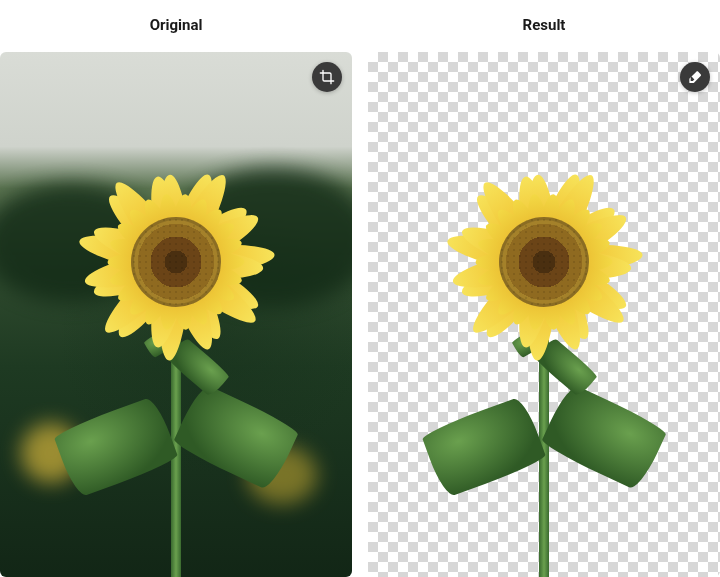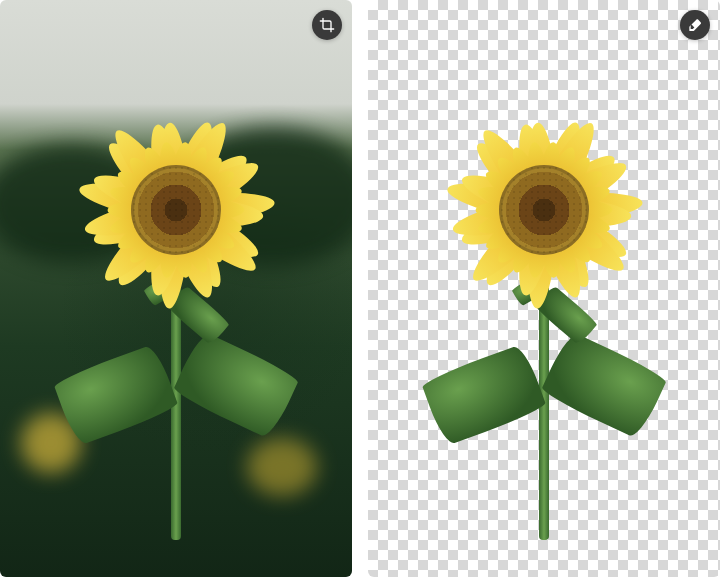--- a/index.html
+++ b/index.html
@@ -154,20 +154,21 @@
     background-size: 6px 6px;
     opacity:.4;
   }
 </style>
 </head>
 <body>
 
 <div class="container">
 
   <div class="panel panel-left">
+    <div class="panel-header">Original</div>
     <div class="image-box">
       <div class="action-btn">
         <svg viewBox="0 0 24 24" fill="none" stroke="#ffffff" stroke-width="2" stroke-linecap="round">
           <path d="M6 2v14a2 2 0 0 0 2 2h14"></path>
           <path d="M18 22V8a2 2 0 0 0-2-2H2"></path>
         </svg>
       </div>
       <div class="original-scene">
         <div class="blob g1"></div>
         <div class="blob g2"></div>
@@ -225,20 +226,21 @@
               <div class="petal" style="height: 72px; width: 24px; transform: translate(-50%, -95%) rotate(318.909deg); z-index: 2; background: linear-gradient(rgb(243, 217, 69) 0%, rgb(227, 165, 30) 80%);"></div>
               <div class="petal" style="height: 72px; width: 24px; transform: translate(-50%, -95%) rotate(335.273deg); z-index: 2; background: linear-gradient(rgb(243, 217, 69) 0%, rgb(227, 165, 30) 80%);"></div>
               <div class="petal" style="height: 72px; width: 24px; transform: translate(-50%, -95%) rotate(351.636deg); z-index: 2; background: linear-gradient(rgb(243, 217, 69) 0%, rgb(227, 165, 30) 80%);"></div>
             </div>
         </div>
       </div>
     </div>
   </div>
 
   <div class="panel panel-right">
+    <div class="panel-header">Result</div>
     <div class="image-box">
       <div class="action-btn">
         <svg viewBox="0 0 24 24" fill="#ffffff">
           <path d="M16.24 3.56l4.2 4.2c.78.78.78 2.05 0 2.83l-9.9 9.9c-.37.37-.88.59-1.41.59H4.5c-.55 0-1-.45-1-1v-4.63c0-.53.21-1.04.59-1.41l9.9-9.9c.78-.78 2.05-.78 2.83 0zM5.5 18.08h3.1l2.46-2.46-4.2-4.2L5.5 12.78v5.3z"></path>
         </svg>
       </div>
       <div class="checker">
         <div class="sunflower sf-right">
           <div class="stem"></div>
           <div class="leaf l1"></div>

